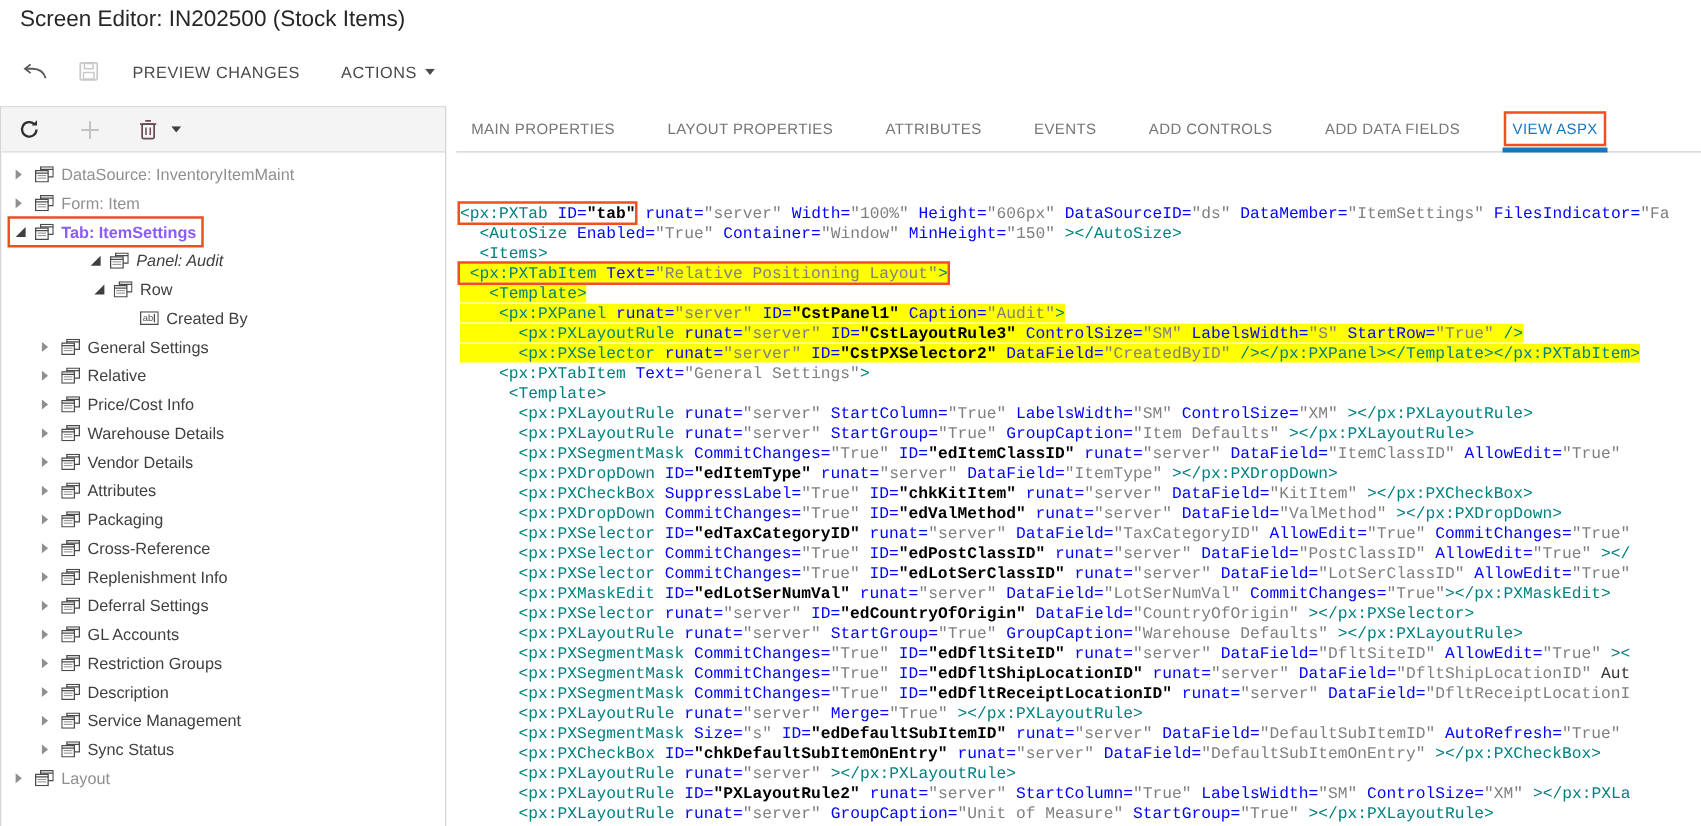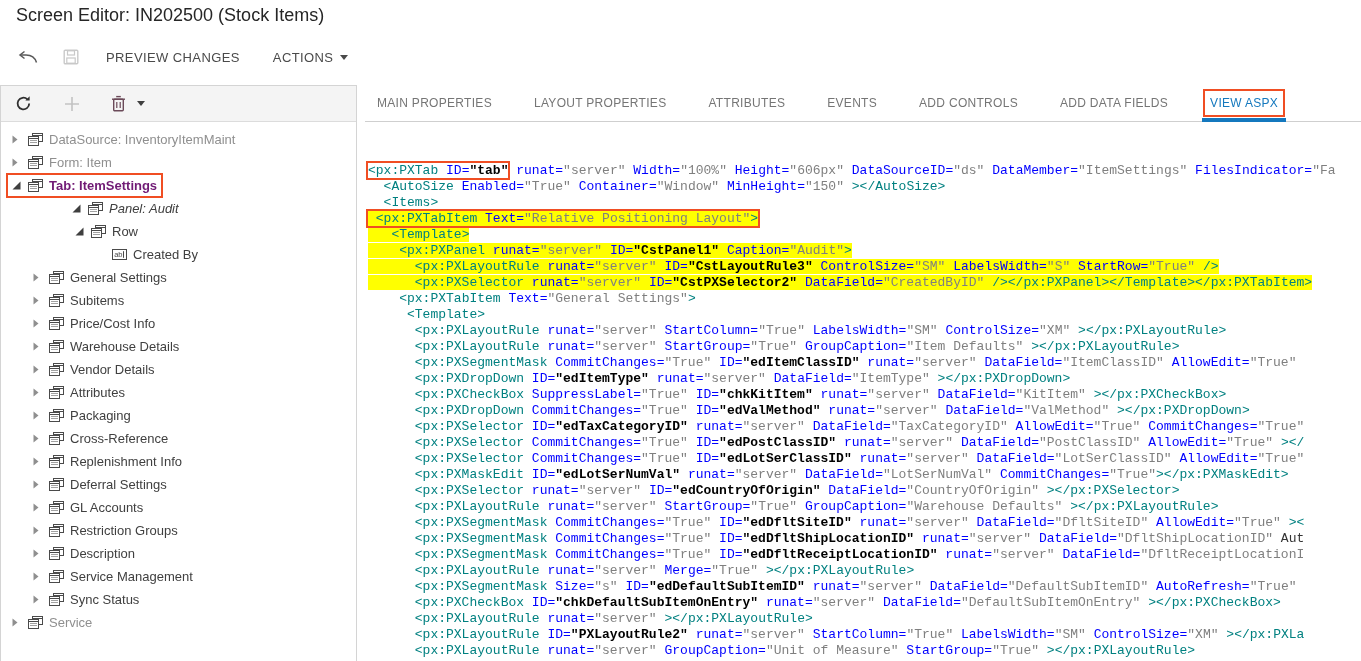--- a/index.html
+++ b/index.html
@@ -23,21 +23,21 @@
   .lt-add{margin-left:32px;}
   .lt-del{margin-left:31px;}
   .lt-caret{margin-left:11px;}
   .tree{padding-top:6px;font-size:13px;color:#404040;}
   .trow{height:23px;display:flex;align-items:center;box-sizing:border-box;cursor:pointer;}
   .trow-in{display:inline-flex;align-items:center;height:19px;padding:0 3px;}
   .trow-in.boxed{outline:2px solid #f04e23;outline-offset:1px;}
   .arrow{width:12px;display:inline-flex;justify-content:flex-start;align-items:center;}
   .ticon{margin-left:4px;display:inline-flex;align-items:center;}
   .tlabel{margin-left:6px;white-space:nowrap;}
-  .tlabel.bold{font-weight:bold;color:#701a75;}
+  .tlabel.bold{font-weight:bold;color:#8b5cf6;}
   .tlabel.muted{color:#8f8f8f;}
   
   .right-pane{position:absolute;left:365px;top:85px;width:996px;height:576px;}
   .tabs{height:37px;box-sizing:border-box;border-bottom:1px solid #cfcfcf;
         display:flex;align-items:center;gap:42px;padding-left:12px;}
   .tab{position:relative;display:flex;align-items:center;height:100%;cursor:pointer;
        font-size:12px;letter-spacing:.3px;color:#757575;white-space:nowrap;}
   .tab.active{color:#1478be;}
   .tab.active .lblwrap{outline:2px solid #f04e23;outline-offset:5px;}
   .tab.active::after{content:"";position:absolute;left:-8px;right:-8px;bottom:-1px;height:4px;background:#1478be;}
@@ -247,21 +247,21 @@
             </span>
             <span class="ticon">
               <svg width="15" height="13" viewBox="0 0 15 13">
                 <rect x="4.5" y="0.5" width="10" height="8" fill="#fff" stroke="#4a4a4a"></rect>
                 <path d="M4.5 2.5 H14.5" stroke="#4a4a4a"></path>
                 <rect x="0.5" y="3.5" width="10" height="9" fill="#fff" stroke="#4a4a4a"></rect>
                 <path d="M0.5 5.5 H10.5" stroke="#4a4a4a"></path>
                 <path d="M2 7.5 H9 M2 9.5 H9" stroke="#8a8a8a" stroke-width="0.8"></path>
               </svg>
             </span>
-            <span class="tlabel">Subitems</span>
+            <span class="tlabel">Relative</span>
           </span>
         </div>
         <div class="trow" style="padding-left: 29px;">
           <span class="trow-in">
             <span class="arrow">
               <svg width="6" height="9" viewBox="0 0 6 9">
                 <path d="M0.5 0.5 V8.5 L5.5 4.5 Z" fill="#8f8f8f"></path>
               </svg>
             </span>
             <span class="ticon">
@@ -513,21 +513,21 @@
             </span>
             <span class="ticon">
               <svg width="15" height="13" viewBox="0 0 15 13">
                 <rect x="4.5" y="0.5" width="10" height="8" fill="#fff" stroke="#4a4a4a"></rect>
                 <path d="M4.5 2.5 H14.5" stroke="#4a4a4a"></path>
                 <rect x="0.5" y="3.5" width="10" height="9" fill="#fff" stroke="#4a4a4a"></rect>
                 <path d="M0.5 5.5 H10.5" stroke="#4a4a4a"></path>
                 <path d="M2 7.5 H9 M2 9.5 H9" stroke="#8a8a8a" stroke-width="0.8"></path>
               </svg>
             </span>
-            <span class="tlabel muted">Service</span>
+            <span class="tlabel muted">Layout</span>
           </span>
         </div>
       </div>
   </div>
 
   <div class="right-pane">
     <div class="tabs">
         <div class="tab">
           <span class="lblwrap">MAIN PROPERTIES</span>
         </div>

